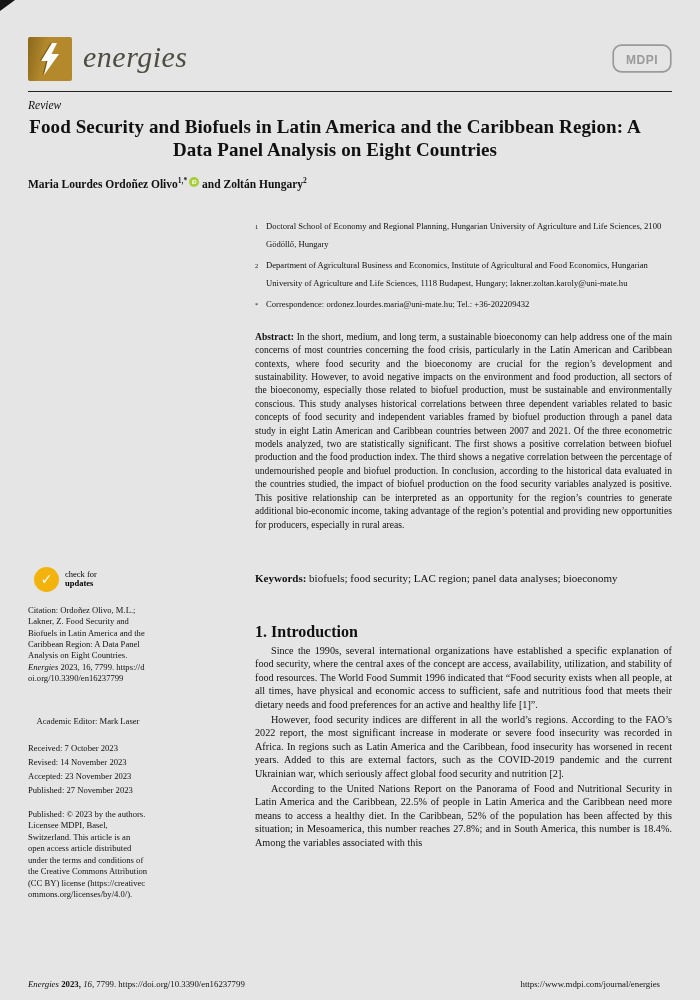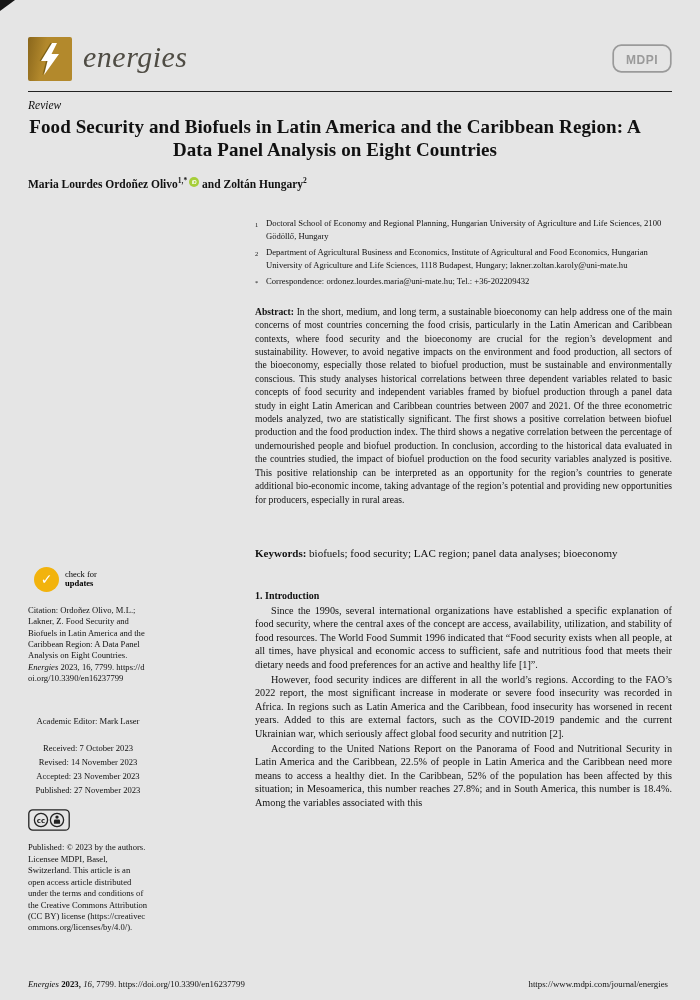--- a/index.html
+++ b/index.html
@@ -31,39 +31,39 @@
 
   
   .check-badge{display:flex;align-items:center;gap:6px;margin:0 0 13px 6px;cursor:pointer;}
   .cm-circle{width:25px;height:25px;border-radius:50%;background:#f2b30d;display:flex;align-items:center;justify-content:center;}
   .cm-tick{color:#fff;font-size:14px;font-weight:700;font-family:"DejaVu Sans",sans-serif;line-height:1;}
   .cm-text{font-family:Liberation Serif, serif;font-size:8.5px;line-height:9.5px;color:#000;}
   .cm-text .l2{font-weight:700;}
   .citation{margin-bottom:31px;}
   .editor{margin-bottom:14px;text-align:center;}
   .dates div{line-height:14px;}
-  .dates{margin-bottom:12px;text-align:center;}
+  .dates{margin-bottom:12px;}
   .cc-badge{margin:0 0 8px 0;cursor:pointer;}
   .it{font-style:italic;}
   .bd{font-weight:700;}
   .brk{word-break:break-all;}
   .link{cursor:pointer;}
 
   
-  .affil{display:flex;font-size:8.6px;line-height:13px;margin-bottom:3px;}
+  .affil{display:flex;font-size:8.6px;line-height:18px;margin-bottom:3px;}
   .affil .anum{flex:0 0 11px;font-size:6.5px;padding-top:1px;}
   .affil .atext{flex:1;}
   .abstract{margin:16px 0 0;font-size:9.6px;line-height:13.4px;text-align:justify;}
   .keywords{margin:41px 0 0;font-size:11px;line-height:13px;text-align:justify;}
   .b{font-weight:700;}
-  .sec-head{margin:30px 0 3px;font-size:10px;font-weight:700;}
+  .sec-head{margin:38px 0 3px;font-size:16px;font-weight:700;}
   .para{margin:0 0 2px;font-size:10.2px;line-height:13.4px;text-align:justify;text-indent:16px;}
 
   
-  .footer{position:absolute;left:28px;right:32px;bottom:11px;display:flex;justify-content:space-between;font-size:8.8px;}
+  .footer{position:absolute;left:28px;right:40px;bottom:11px;display:flex;justify-content:space-between;font-size:8.8px;}
 </style>
 </head>
 <body>
 
 <div class="page">
   <div class="corner"></div>
 
   <div class="header">
     <div class="journal-logo">
       <div class="logo-sq">
@@ -116,30 +116,20 @@
 
       <p class="side-block editor">Academic Editor: Mark Laser</p>
 
       <div class="side-block dates">
         <div>Received: 7 October 2023</div>
         <div>Revised: 14 November 2023</div>
         <div>Accepted: 23 November 2023</div>
         <div>Published: 27 November 2023</div>
       </div>
 
-      <div class="cc-badge">
-        <svg width="42" height="22" viewBox="0 0 42 22">
-          <rect x="0.8" y="0.8" width="40.4" height="20.4" rx="4" fill="none" stroke="#222" stroke-width="1.3"></rect>
-          <circle cx="13" cy="11" r="6.6" fill="none" stroke="#222" stroke-width="1.3"></circle>
-          <text x="13" y="13.6" text-anchor="middle" font-family="DejaVu Sans, sans-serif" font-weight="bold" font-size="7" fill="#222">cc</text>
-          <circle cx="29" cy="11" r="6.6" fill="none" stroke="#222" stroke-width="1.3"></circle>
-          <circle cx="29" cy="8.1" r="1.7" fill="#222"></circle>
-          <path d="M25.9 14.8 v-2.9 a1.3 1.3 0 0 1 1.3-1.3 h3.6 a1.3 1.3 0 0 1 1.3 1.3 v2.9 z" fill="#222"></path>
-        </svg>
-      </div>
 
       <p class="side-block copyright">
         <span>Published:</span>
         <span>© 2023 by the authors. Licensee MDPI, Basel, Switzerland. This article is an open access article distributed under the terms and conditions of the Creative Commons Attribution (CC BY) license (</span><span class="brk link">https://creativecommons.org/licenses/by/4.0/</span><span>).</span>
       </p>
     </div>
 
     <div class="content">
 
       <div class="affils">

